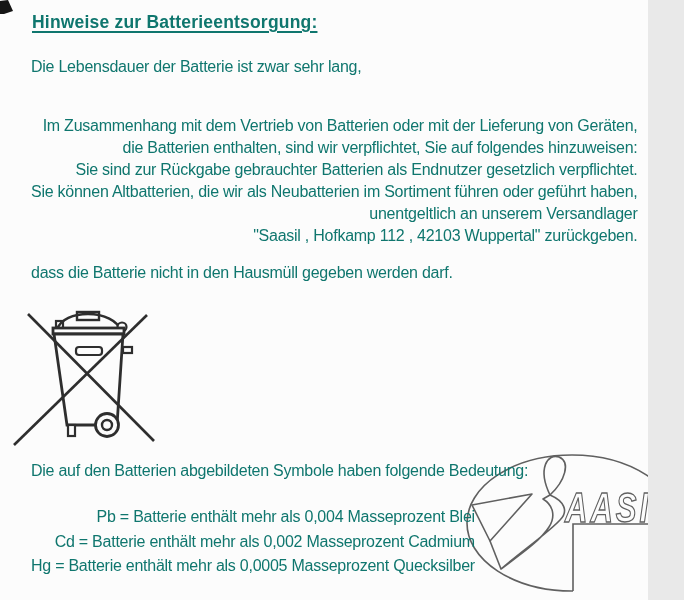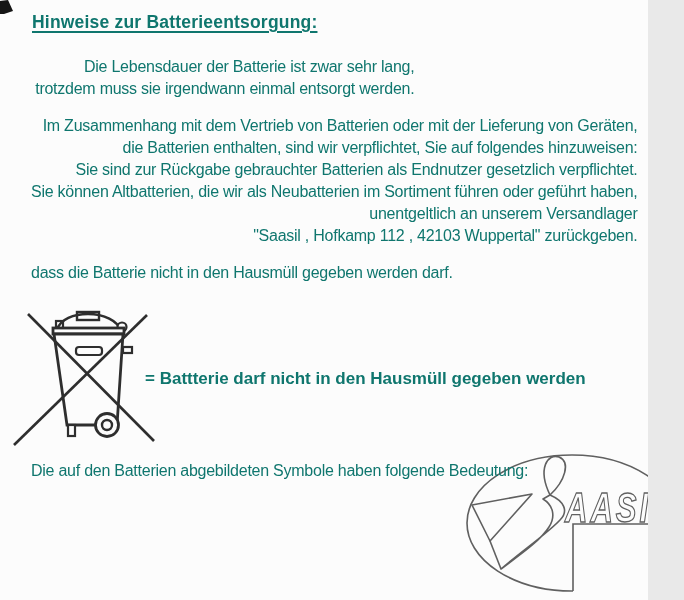--- a/index.html
+++ b/index.html
@@ -45,21 +45,21 @@
 <body>
 
 <div class="page">
 
   <svg class="corner-artifact" width="16" height="16">
     <path d="M0,1 L8,0 L13,11 L4,14 L0,14 Z" fill="#161616"></path>
   </svg>
 
   <div class="abs title" style="left:32px; top:12px;">Hinweise zur Batterieentsorgung:</div>
 
-  <div class="abs body-text" style="left:31px; top:56px;"><div class="ln">Die Lebensdauer der Batterie ist zwar sehr lang,</div><div class="ln"> trotzdem muss sie irgendwann einmal entsorgt werden.</div></div>
+  <div class="abs body-text" style="left:31px; top:56px;"><div class="ln">Die Lebensdauer der Batterie ist zwar sehr lang,</div></div>
 
   <div class="abs body-text" style="left:31px; top:115px;"><div class="ln">Im Zusammenhang mit dem Vertrieb von Batterien oder mit der Lieferung von Geräten,</div><div class="ln">die Batterien enthalten, sind wir verpflichtet, Sie auf folgendes hinzuweisen:</div><div class="ln">Sie sind zur Rückgabe gebrauchter Batterien als Endnutzer gesetzlich verpflichtet.</div><div class="ln">Sie können Altbatterien, die wir als Neubatterien im Sortiment führen oder geführt haben,</div><div class="ln">unentgeltlich an unserem Versandlager</div><div class="ln">"Saasil , Hofkamp 112 , 42103 Wuppertal" zurückgeben.</div></div>
 
   <div class="abs body-text" style="left:31px; top:262px;"><div class="ln">dass die Batterie nicht in den Hausmüll gegeben werden darf.</div></div>
 
   <svg class="bin-svg" width="150" height="140" viewBox="0 0 150 140">
     <g stroke="#2e2e2e" fill="#fcfcfc">
       <rect x="69" y="4" width="22" height="8" stroke-width="2.4"></rect>
       <rect x="48" y="13" width="7" height="9" stroke-width="2.2"></rect>
       <path d="M49,22 C52,11 66,6 80,6 C96,6 110,13 112,22" fill="none" stroke-width="2.6"></path>
@@ -69,24 +69,24 @@
       <rect x="68" y="39" width="26" height="8" rx="3" stroke-width="2.2"></rect>
       <rect x="115" y="39" width="9" height="6" stroke-width="2.2"></rect>
       <rect x="60" y="117" width="7" height="11" stroke-width="2.2"></rect>
       <circle cx="99" cy="117" r="11.5" stroke-width="2.8"></circle>
       <circle cx="99" cy="117" r="5" stroke-width="2.4"></circle>
       <line x1="20" y1="6" x2="146" y2="133" stroke-width="2.6"></line>
       <line x1="139" y1="7" x2="6" y2="137" stroke-width="2.6"></line>
     </g>
   </svg>
 
-  <div class="abs caption-bold" style="left:145px; top:369px;">= Battterie darf nicht in den Hausmüll gegeben werden</div>
 
   <div class="abs body-text" style="left:31px; top:460px;">Die auf den Batterien abgebildeten Symbole haben folgende Bedeutung:</div>
 
+  <div class="abs body-text chem-list" style="left:31px; top:505px;"><div class="ln">Pb = Batterie enthält mehr als 0,004 Masseprozent Blei</div><div class="ln">Cd = Batterie enthält mehr als 0,002 Masseprozent Cadmium</div><div class="ln">Hg = Batterie enthält mehr als 0,0005 Masseprozent Quecksilber</div></div>
 
   <svg class="logo-svg" width="230" height="152" viewBox="0 0 230 152">
     <g>
       <ellipse cx="119" cy="75" rx="105" ry="68" fill="#fcfcfc" stroke="#606060" stroke-width="1.6"></ellipse>
       <rect x="120" y="76" width="110" height="76" fill="#fcfcfc" stroke="none"></rect>
       <polyline points="222,76 120,76 120,143" fill="none" stroke="#606060" stroke-width="1.6"></polyline>
     </g>
     <g stroke="#606060" stroke-width="1.6" fill="#fcfcfc" stroke-linejoin="round">
       <path d="M97,47 C84,20 95,5 106,9 C118,14 112,33 97,47 Z"></path>
       <path d="M97,47 C111,53 116,63 107,72 C95,85 70,102 48,121 C68,106 88,92 96,79 C103,68 100,57 90,51 Z"></path>

